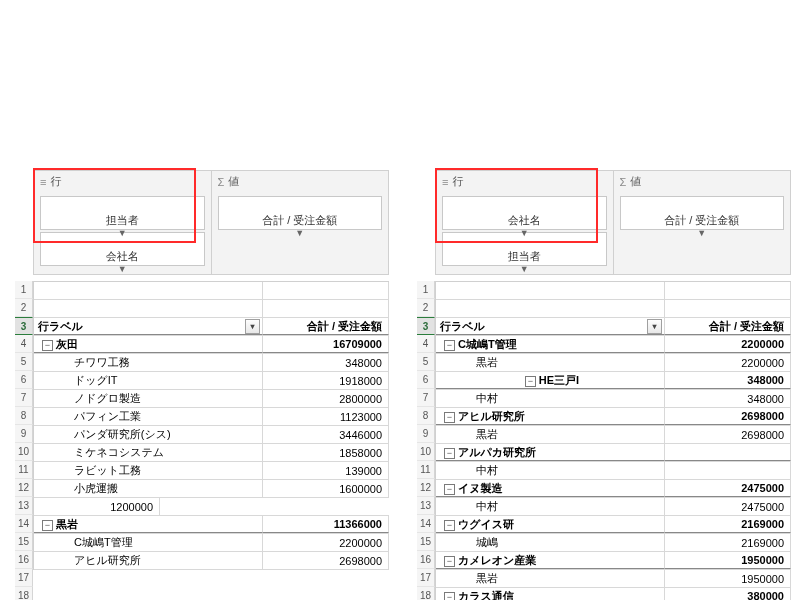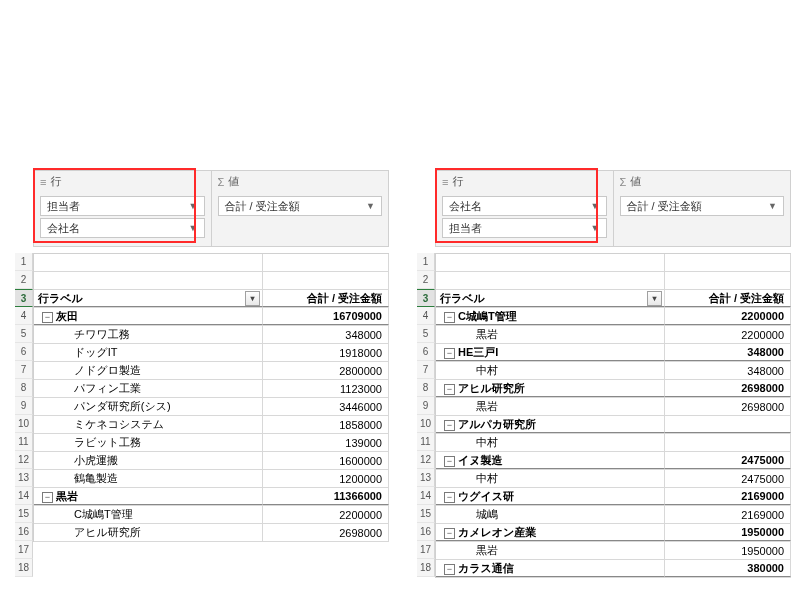--- a/index.html
+++ b/index.html
@@ -45,25 +45,26 @@
   }
   .fieldbox-body {
     padding: 4px 6px 6px 6px;
   }
   .fielditem {
     display: flex;
     align-items: center;
     justify-content: space-between;
     background: #fff;
     border: 1px solid #c8c8c8;
-    padding: 2px 6px;
+    padding: 16px 6px;
     margin-bottom: 2px;
     height: 20px;
     font-size: 11px;
     color: #333;
+    flex-direction: column;
   }
   .fielditem .caret {
     color: #666;
     font-size: 9px;
   }
   .fieldbox .empty {
     height: 20px;
   }
   .redbox {
     position: absolute;
@@ -291,23 +292,20 @@
             </div>
             <div class="c-val">139000</div>
           </div>
           <div class="grow">
             <div class="c-label">
               <span class="indent2"><span>小虎運搬</span></span>
             </div>
             <div class="c-val">1600000</div>
           </div>
           <div class="grow">
-            <div class="c-label">
-              <span class="indent2"><span>鶴亀製造</span></span>
-            </div>
             <div class="c-val">1200000</div>
           </div>
           <div class="grow">
             <div class="c-label" style="border-bottom: 1px solid rgb(136, 136, 136);">
               <span class="indent1"><span class="exp">−</span><span class="bold">黒岩</span></span>
             </div>
             <div class="c-val" style="font-weight: bold; border-bottom: 1px solid rgb(136, 136, 136);">11366000</div>
           </div>
           <div class="grow">
             <div class="c-label">
@@ -401,21 +399,21 @@
             </div>
             <div class="c-val" style="font-weight: bold; border-bottom: 1px solid rgb(136, 136, 136);">2200000</div>
           </div>
           <div class="grow">
             <div class="c-label">
               <span class="indent2"><span>黒岩</span></span>
             </div>
             <div class="c-val">2200000</div>
           </div>
           <div class="grow">
-            <div class="c-label" style="border-bottom: 1px solid rgb(136, 136, 136);">
+            <div class="c-label" style="border-bottom: 1px solid rgb(136, 136, 136); justify-content: center;">
               <span class="indent1"><span class="exp">−</span><span class="bold">HE三戸I</span></span>
             </div>
             <div class="c-val" style="font-weight: bold; border-bottom: 1px solid rgb(136, 136, 136);">348000</div>
           </div>
           <div class="grow">
             <div class="c-label">
               <span class="indent2"><span>中村</span></span>
             </div>
             <div class="c-val">348000</div>
           </div>

